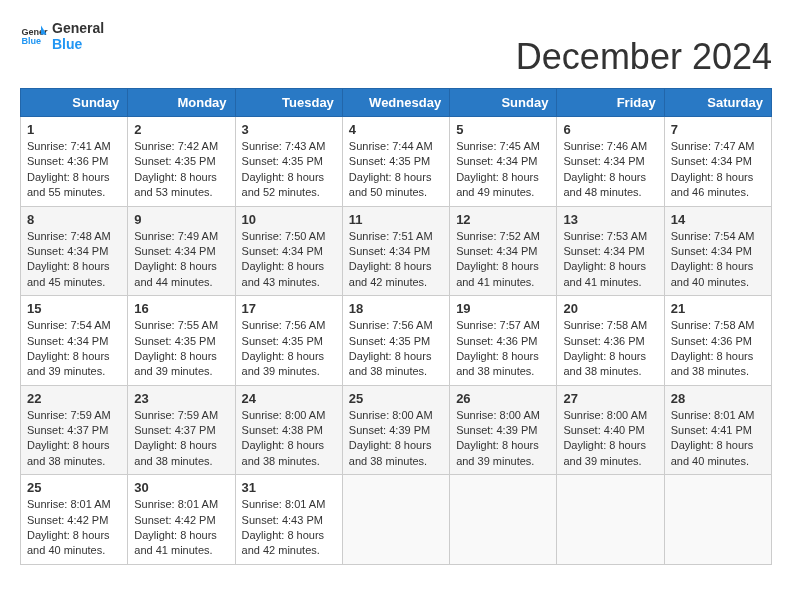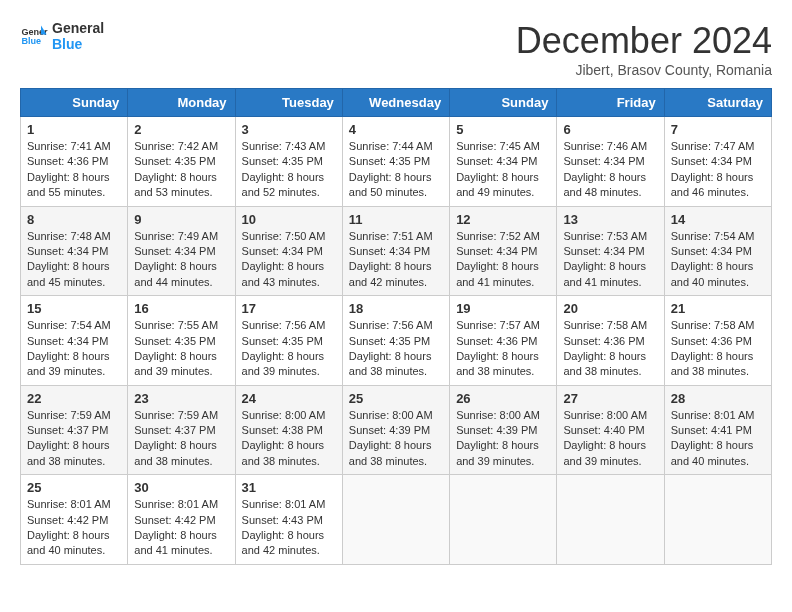--- a/index.html
+++ b/index.html
@@ -25,20 +25,21 @@
       width: 28px;
       height: 28px;
     }
     .title-area {
       text-align: right;
     }
     .month-title {
       font-size: 36px;
       font-weight: normal;
       color: #333;
+      margin-top: 16px;
     }
     .subtitle {
       font-size: 14px;
       color: #555;
     }
     .calendar {
       width: 100%;
       border-collapse: collapse;
       border: 1px solid #ccc;
     }
@@ -92,21 +93,20 @@
       <text x="2" y="32" font-size="13" font-weight="bold" fill="#2196F3" font-family="Arial">Blue</text>
       <polygon points="30,5 38,18 30,18" fill="#2196F3"></polygon>
     </svg>
     <div>
       <div style="font-size:14px;font-weight:bold;color:#333;">General</div>
       <div style="font-size:14px;font-weight:bold;color:#2196F3;">Blue</div>
     </div>
   </div>
   <div class="title-area">
     <div class="month-title">December 2024</div>
-    <div class="subtitle">Jibert, Brasov County, Romania</div>
   </div>
 </div>
 
 <table class="calendar">
   <thead>
     <tr>
     <th>Sunday</th>
         <th>Monday</th>
         <th>Tuesday</th>
         <th>Wednesday</th>

